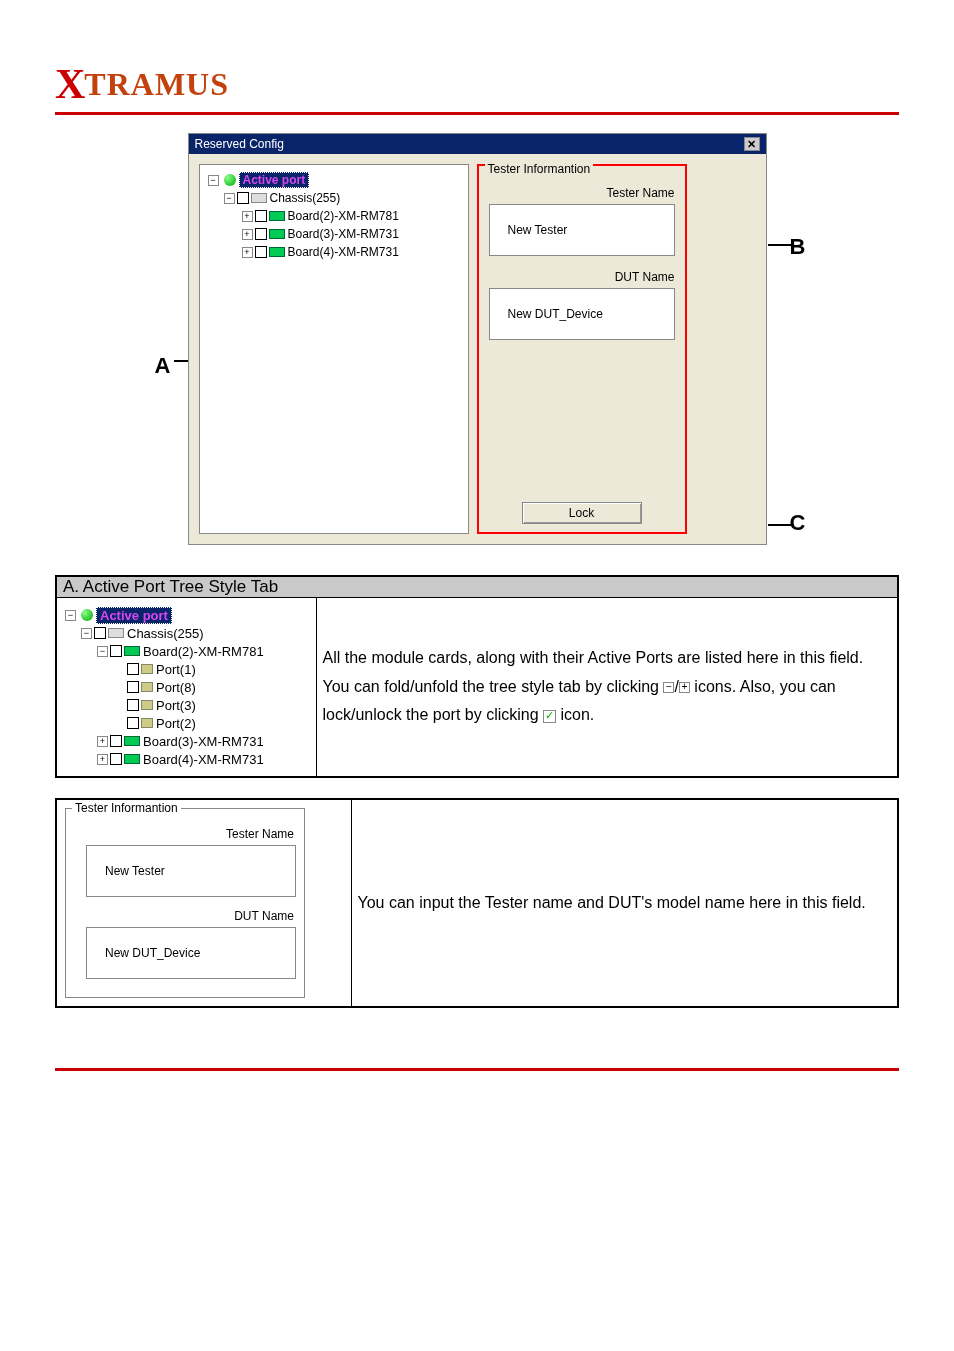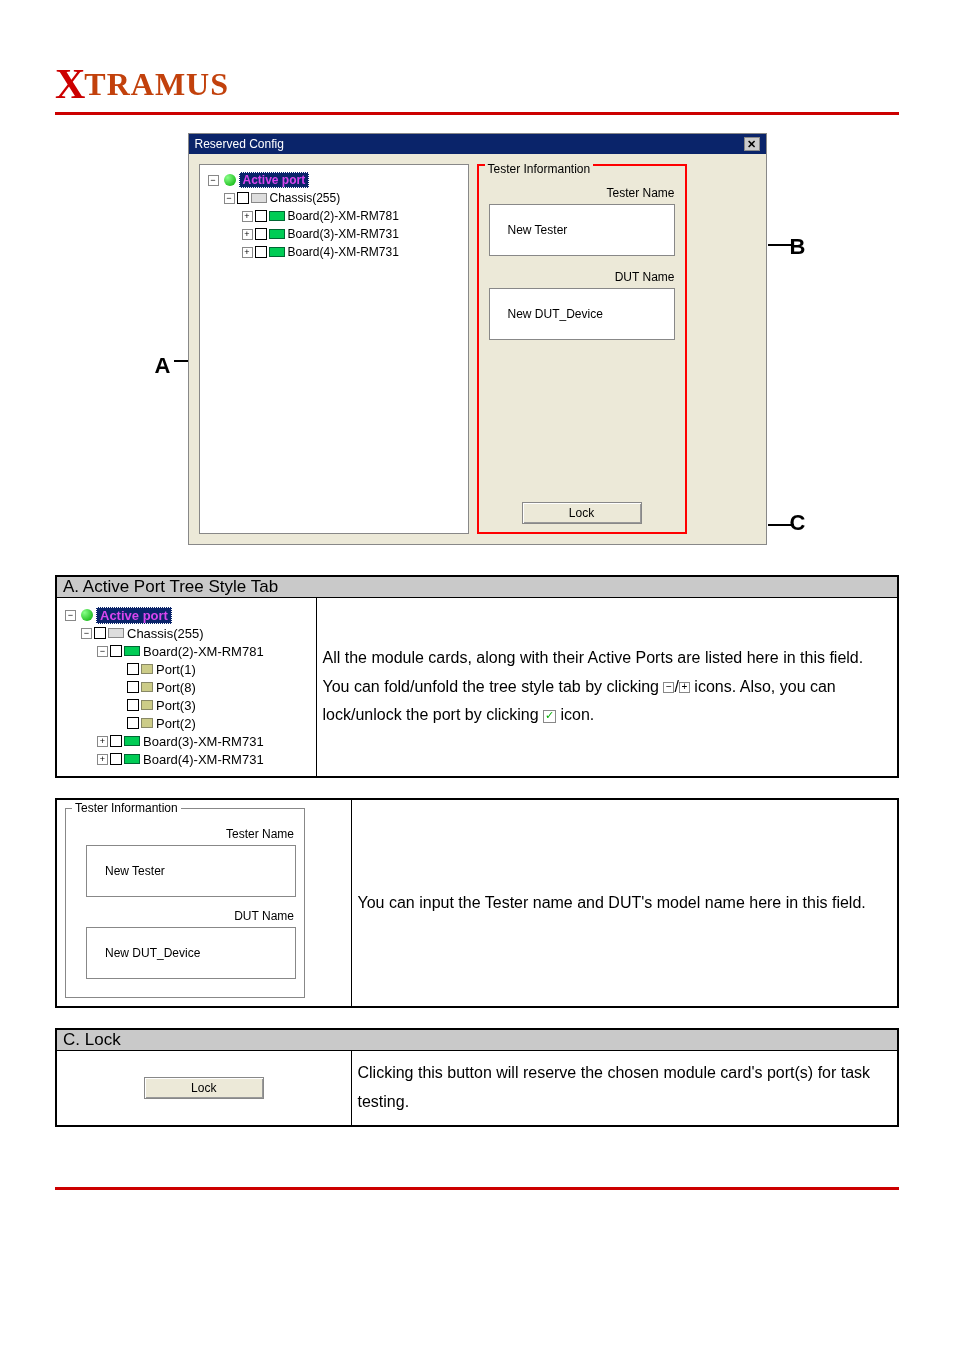--- a/index.html
+++ b/index.html
@@ -234,29 +234,16 @@
           <input class="txt" style="margin-left: 10px;" value="New Tester">
           <div class="fieldlbl" style="padding-left:10px">DUT Name</div>
           <input class="txt" style="margin-left: 10px; margin-bottom: 4px;" value="New DUT_Device">
         </div>
       </td>
       <td class="col-txt">You can input the Tester name and DUT's model name here in this field.</td>
     </tr>
   </tbody>
     </table>
 
-  <table class="tbl">
-    <tbody>
-        <tr>
-          <td class="hdr" colspan="2">C. Lock</td>
-        </tr>
-    <tr>
-      <td class="col-img2 lock-cell">
-        <span class="lockbtn2">Lock</span>
-      </td>
-      <td class="col-txt">Clicking this button will reserve the chosen module card's port(s) for task testing.</td>
-    </tr>
-  </tbody>
-    </table>
 
   <div class="footer-hr"></div>
 
 </div>
 
 </body></html>

